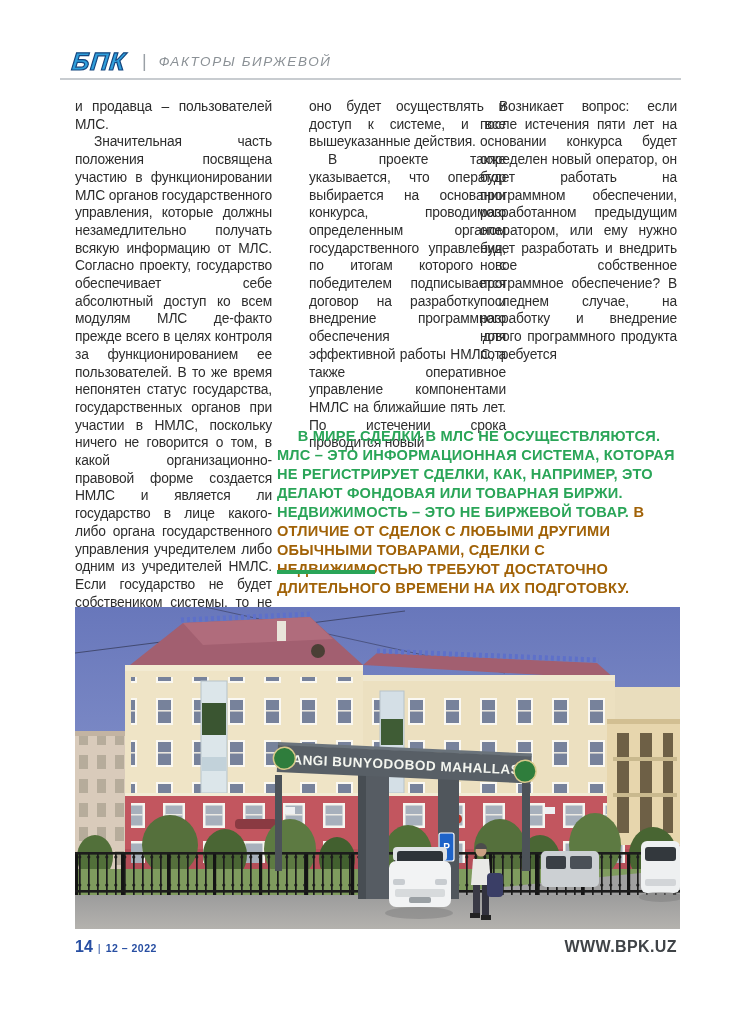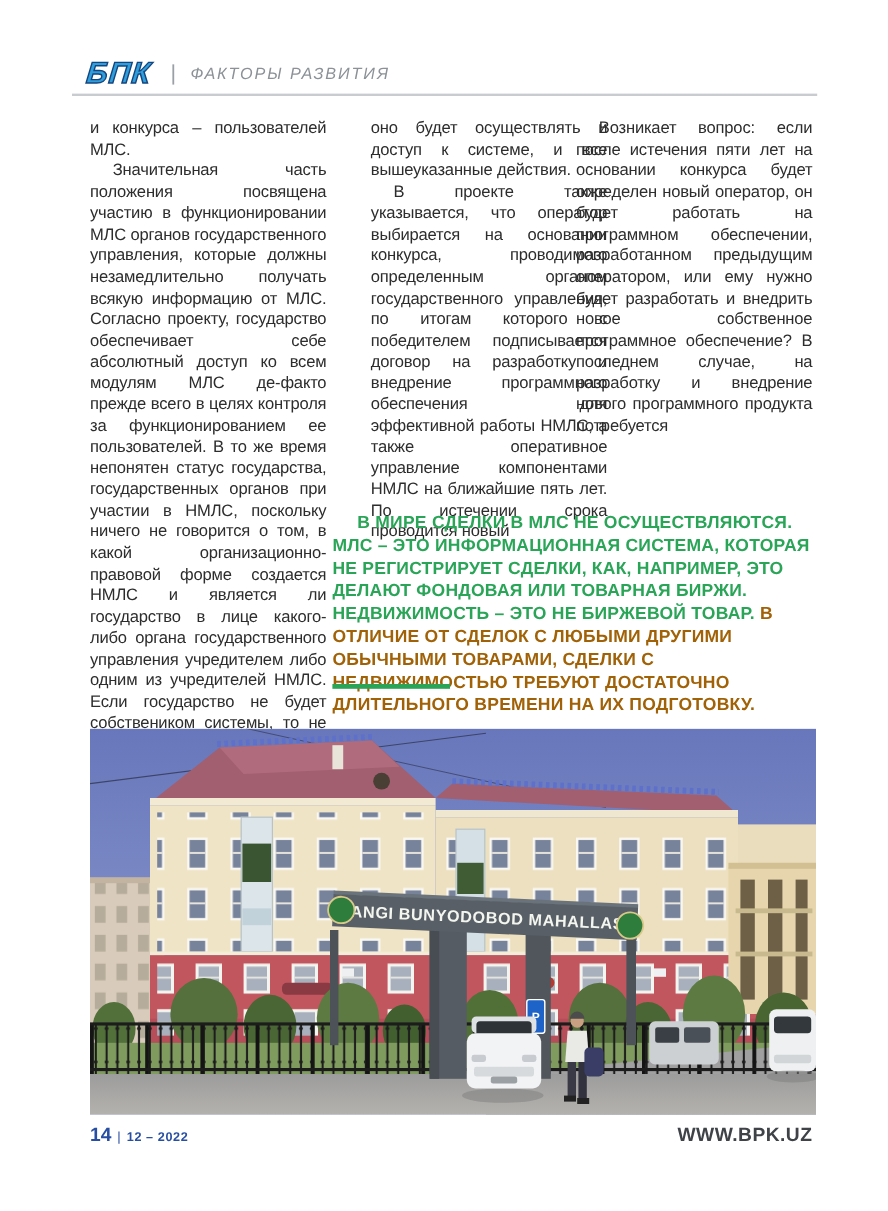--- a/index.html
+++ b/index.html
@@ -43,26 +43,26 @@
   .website{color:#3f4347;font-weight:bold;font-size:16px;letter-spacing:0.4px;}
 </style>
 </head>
 <body>
 
 <div class="page">
 
   <div class="header">
     <span class="logo">БПК</span>
     <span class="hdr-sep">|</span>
-    <span class="section-title">ФАКТОРЫ РАЗВИТИЯ</span>
+    <span class="section-title">ФАКТОРЫ БИРЖЕВОЙ</span>
   </div>
   <div class="header-rule"></div>
 
   <div class="col col1">
-    <p>и конкурса – пользователей МЛС.</p>
+    <p>и продавца – пользователей МЛС.</p>
     <p class="indent">Значительная часть положения посвящена участию в функционировании МЛС органов государственного управления, которые должны незамедлительно получать всякую информацию от МЛС. Согласно проекту, государство обеспечивает себе абсолютный доступ ко всем модулям МЛС де-факто прежде всего в целях контроля за функционированием ее пользователей. В то же время непонятен статус государства, государственных органов при участии в НМЛС, поскольку ничего не говорится о том, в какой организационно-правовой форме создается НМЛС и является ли государство в лице какого-либо органа государственного управления учредителем либо одним из учредителей НМЛС. Если государство не будет собствеником системы, то не понятно, на каком основании</p>
   </div>
   <div class="col col2">
     <p>оно будет осуществлять и доступ к системе, и все вышеуказанные действия.</p>
     <p class="indent">В проекте также указывается, что оператор выбирается на основании конкурса, проводимого определенным органом государственного управления, по итогам которого с победителем подписывается договор на разработку и внедрение программного обеспечения для эффективной работы НМЛС, а также оперативное управление компонентами НМЛС на ближайшие пять лет. По истечении срока проводится новый</p>
   </div>
   <div class="col col3">
     <p class="indent">Возникает вопрос: если после истечения пяти лет на основании конкурса будет определен новый оператор, он будет работать на программном обеспечении, разработанном предыдущим оператором, или ему нужно будет разработать и внедрить новое собственное программное обеспечение? В последнем случае, на разработку и внедрение нового программного продукта потребуется</p>
   </div>
 

